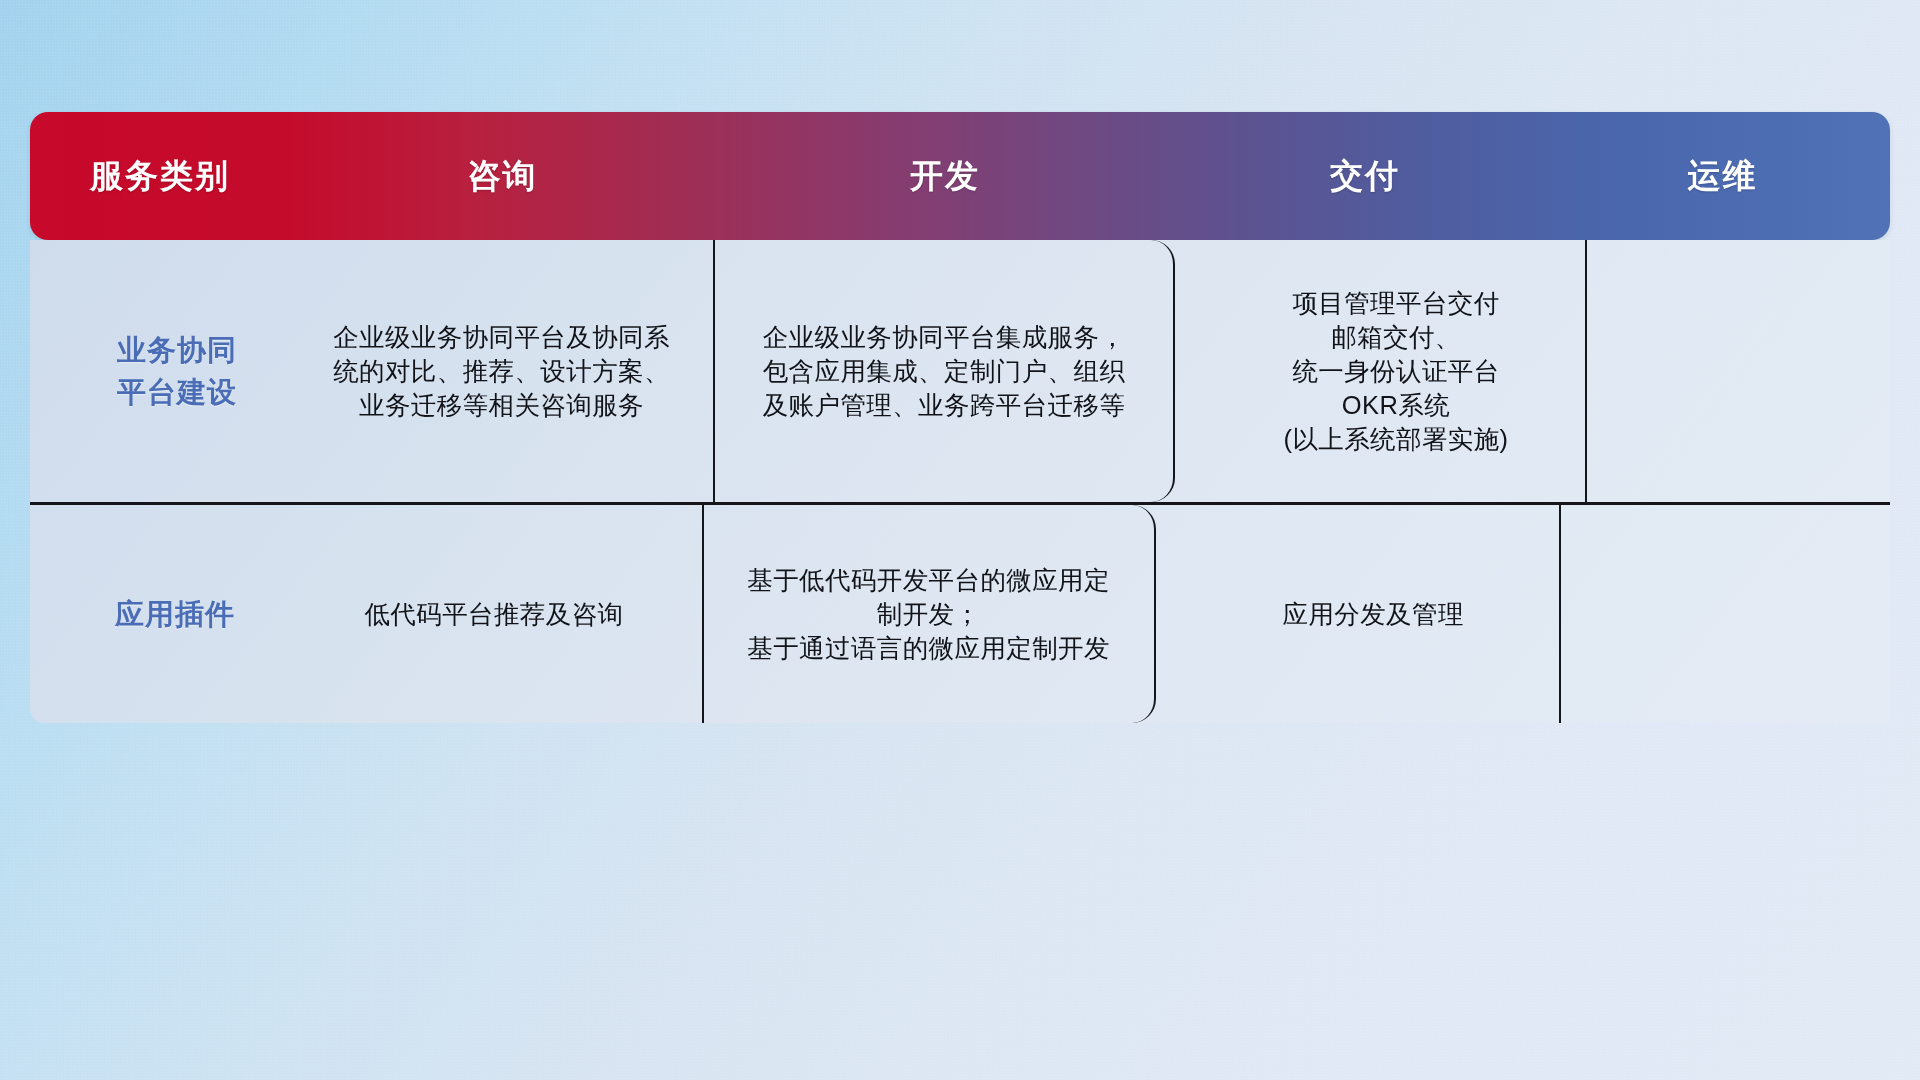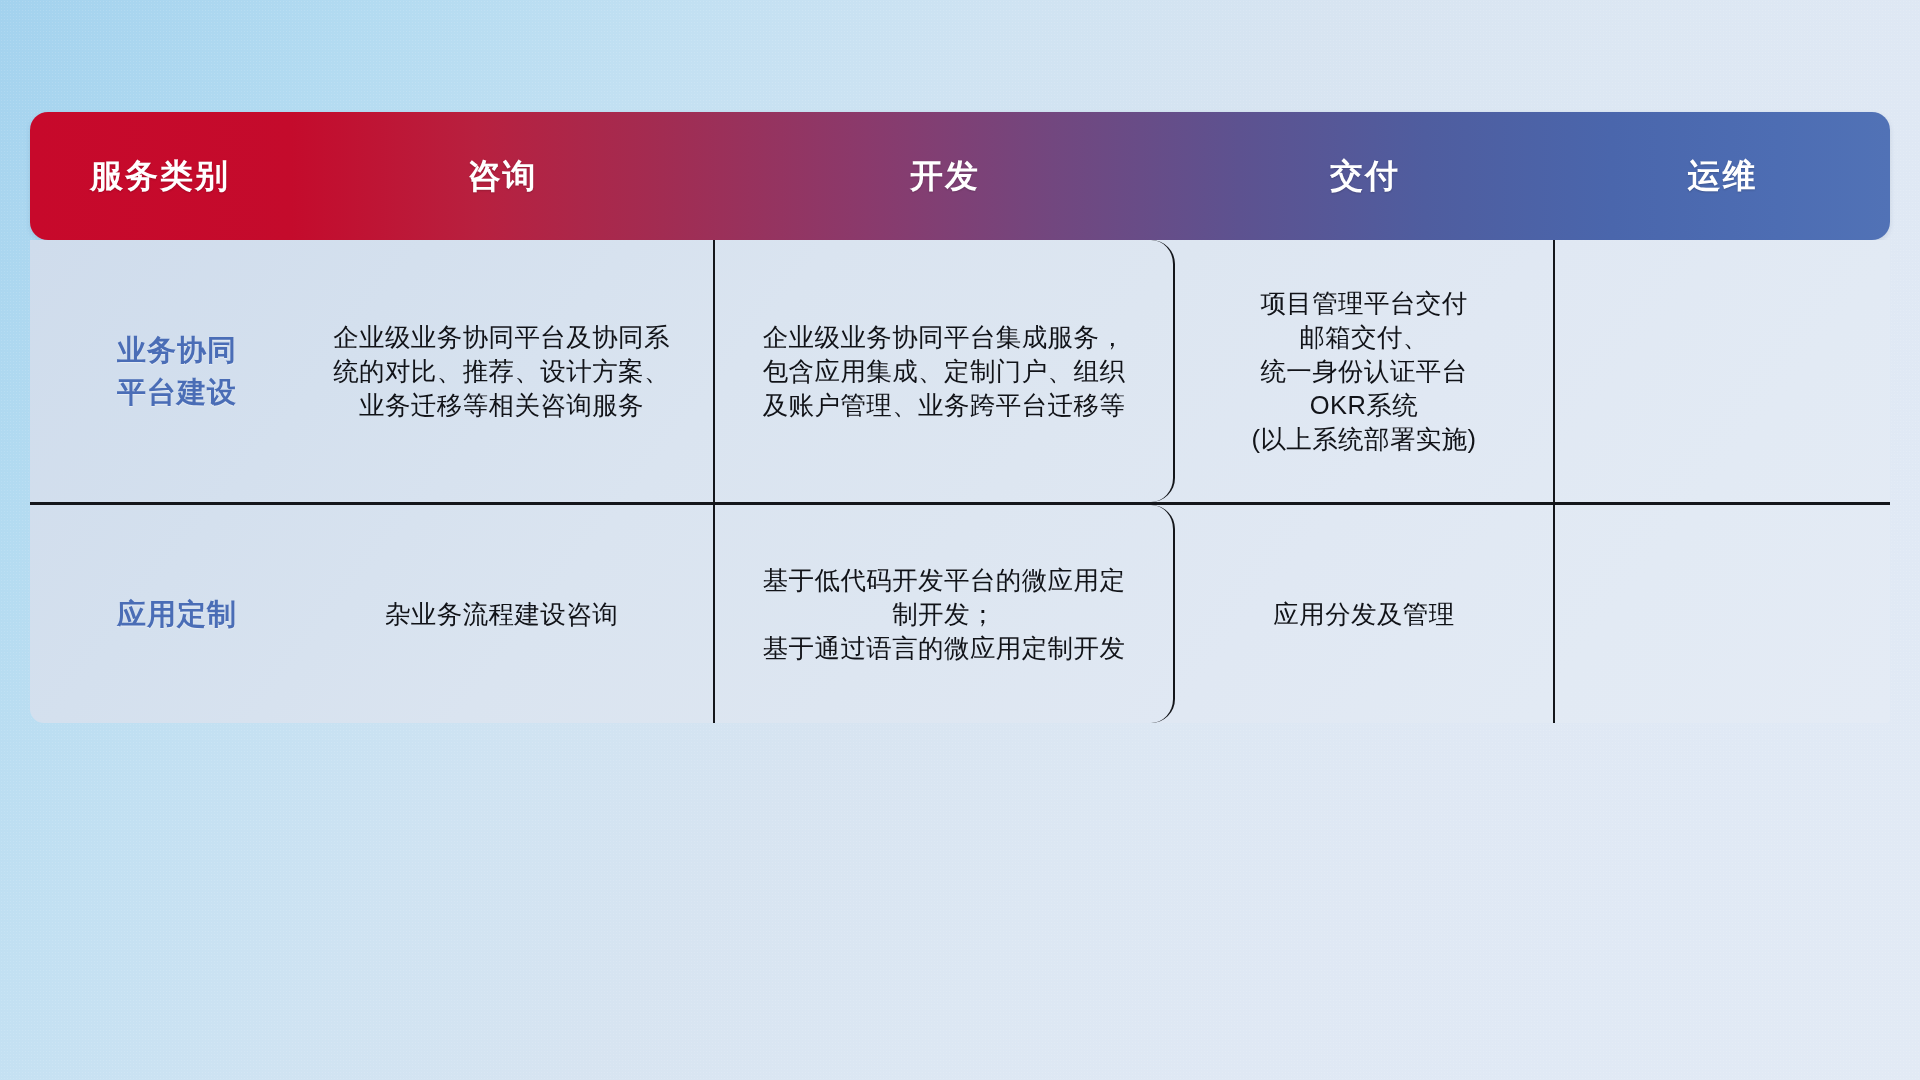--- a/index.html
+++ b/index.html
@@ -113,21 +113,21 @@
     color: #111318;
     font-size: 25.5px;
     line-height: 1.34;
     letter-spacing: 0.4px;
   }
 
   
   .c-label   { width: 260px; padding-left: 48px; }
   .c-consult { width: 425px; border-right: 2.5px solid #14161b; }
   .c-dev     { width: 460px; border-right: 2.5px solid #14161b; border-radius: 24px; }
-  .c-deliver { width: 380px; border-right: 2.5px solid #14161b; }
+  .c-deliver { width: 380px; border-right: 2.5px solid #14161b; margin-left: 32px; }
   .c-ops     { width: 335px; }
 
   .row-label {
     color: #4a6db6;
     font-size: 29px;
     font-weight: bold;
     line-height: 1.45;
     letter-spacing: 1px;
     white-space: pre-line;
     text-shadow: 0 1px 1px rgba(255,255,255,0.45);
@@ -180,24 +180,24 @@
 邮箱交付、
 统一身份认证平台
 OKR系统
 (以上系统部署实施)</span>
       </div>
     </div>
 
 
     <div class="tr r3">
       <div class="td c-label">
-        <span class="row-label">应用定制</span>
+        <span class="row-label">应用插件</span>
       </div>
       <div class="td c-consult">
-        <span class="cell-text">杂业务流程建设咨询</span>
+        <span class="cell-text">低代码平台推荐及咨询</span>
       </div>
       <div class="td c-dev">
         <span class="cell-text">基于低代码开发平台的微应用定
 制开发；
 基于通过语言的微应用定制开发</span>
       </div>
       <div class="td c-deliver">
         <span class="cell-text">应用分发及管理</span>
       </div>
       <div class="td c-ops">

